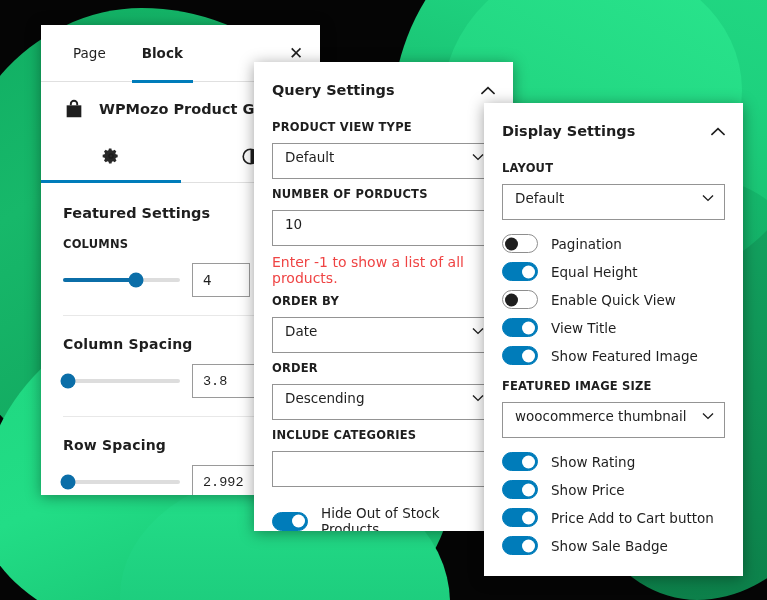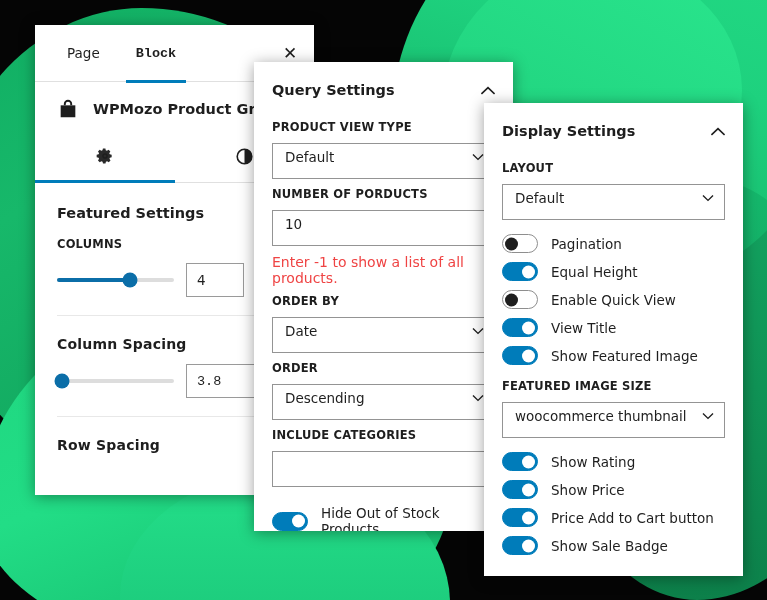--- a/index.html
+++ b/index.html
@@ -68,42 +68,42 @@
   
   .panel {
     position: absolute;
     background: #ffffff;
     box-shadow: 0 2px 14px rgba(0,0,0,.38);
     overflow: hidden;
   }
 
   
   #panel-block {
-    left: 35px; top: 25px;
+    left: 41px; top: 25px;
     width: 279px; height: 470px;
   }
   .tabs-row {
     display: flex;
     align-items: center;
     height: 57px;
     border-bottom: 1px solid #e0e0e0;
     position: relative;
     padding: 0 0 0 14px;
   }
   .tab {
     position: relative;
     height: 57px;
     display: flex;
     align-items: center;
     padding: 0 18px;
     font-size: 13.5px;
     color: #1e1e1e;
     cursor: pointer;
   }
-  .tab.active { font-weight: 600; font-family: Liberation Mono, monospace; }
+  .tab.active { font-weight: 600; }
   .tab.active::after {
     content: "";
     position: absolute;
     left: 8px; right: 8px; bottom: -1px;
     height: 3px;
     background: #007cba;
   }
   .close-btn {
     margin-left: auto;
     width: 48px; height: 57px;
@@ -380,20 +380,29 @@
         <div class="fill" style="width:4%"></div>
         <div class="knob" style="left:4%"></div>
       </div>
       <div class="num-box wide">
         <span>3.8</span>
       </div>
     </div>
     <div class="divider"></div>
 
     <div class="ctrl-label cap">Row Spacing</div>
+    <div class="slider-row">
+      <div class="slider">
+        <div class="fill" style="width:4%"></div>
+        <div class="knob" style="left:4%"></div>
+      </div>
+      <div class="num-box wide">
+        <span>2.992</span>
+      </div>
+    </div>
   </div>
 
   <div class="panel" id="panel-query">
     <div class="panel-head">
       <h2>Query Settings</h2>
       <span>
         <svg class="chev" viewBox="0 0 14 9" aria-hidden="true">
           <path d="M1 7.4 7 1.6l6 5.8" fill="none" stroke="#1e1e1e" stroke-width="1.7" stroke-linecap="square"></path>
         </svg>
       </span>

